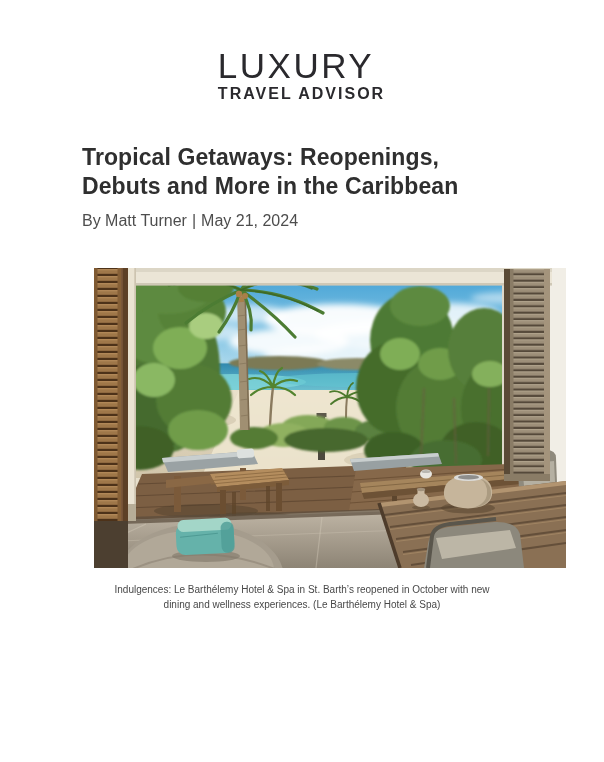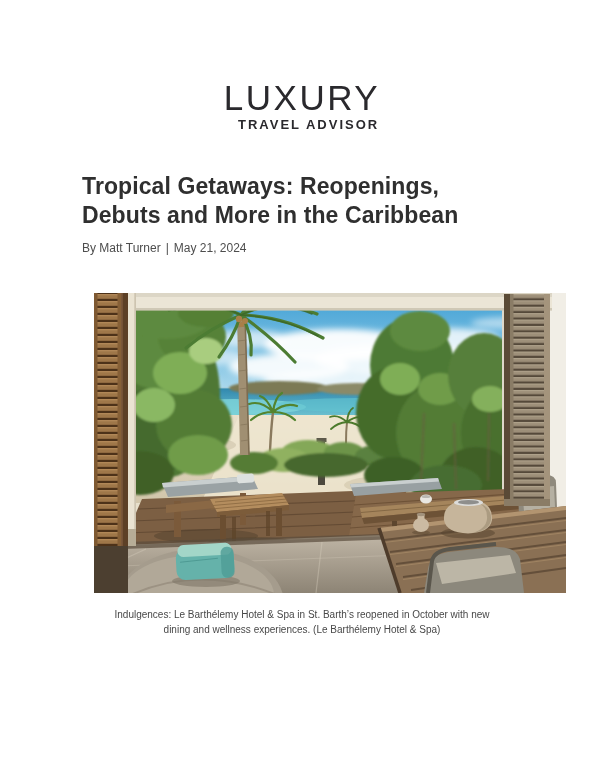--- a/index.html
+++ b/index.html
@@ -1,28 +1,28 @@
 <!DOCTYPE html>
 <html><head>
 <meta charset="utf-8">
 <title>Luxury Travel Advisor</title>
 <style>
   * { box-sizing: border-box; }
   html,body { margin:0; padding:0; background:#ffffff; }
   body { font-family:"Liberation Sans", sans-serif; }
   .page { position:relative; width:604px; height:762px; margin:0 auto; background:#ffffff; overflow:hidden; }
 
-  .masthead { padding-top:60px; display:flex; justify-content:center;margin-top:20px; }
+  .masthead { padding-top:48px; display:flex; justify-content:center; }
   .logo { display:inline-block; color:#2a292d; text-decoration:none; cursor:pointer; }
   .logo-main { font-size:35px; font-weight:300; letter-spacing:2.5px; line-height:1; }
-  .logo-sub  { font-size:13px; font-weight:700; letter-spacing:2px; text-align:right; margin-top:2px; padding-right:1px; }
+  .logo-sub  { font-size:16px; font-weight:700; letter-spacing:2px; text-align:right; margin-top:2px; padding-right:1px; }
 
   .article { width:440px; margin:0 auto; }
   .headline { margin:40px 0 0 0; font-size:23px; line-height:1.28; font-weight:700; color:#2f2f2f; letter-spacing:0.1px; }
-  .byline { margin-top:10px; display:flex; gap:5px; font-size:12px; color:#4d4d4d; }
+  .byline { margin-top:10px; display:flex; gap:5px; font-size:16px; color:#4d4d4d; }
 
   figure { margin:26px 0 0 0; padding:12px; }
   .hero { width:472px; height:300px; position:relative; overflow:hidden; background:#d9cfbc; }
   .hero svg { display:block; }
   figcaption { margin-top:14px; padding:0 14px; font-size:10px; line-height:1.55; color:#484848; text-align:center; }
 </style>
 </head>
 <body>
 
 <div class="page">

